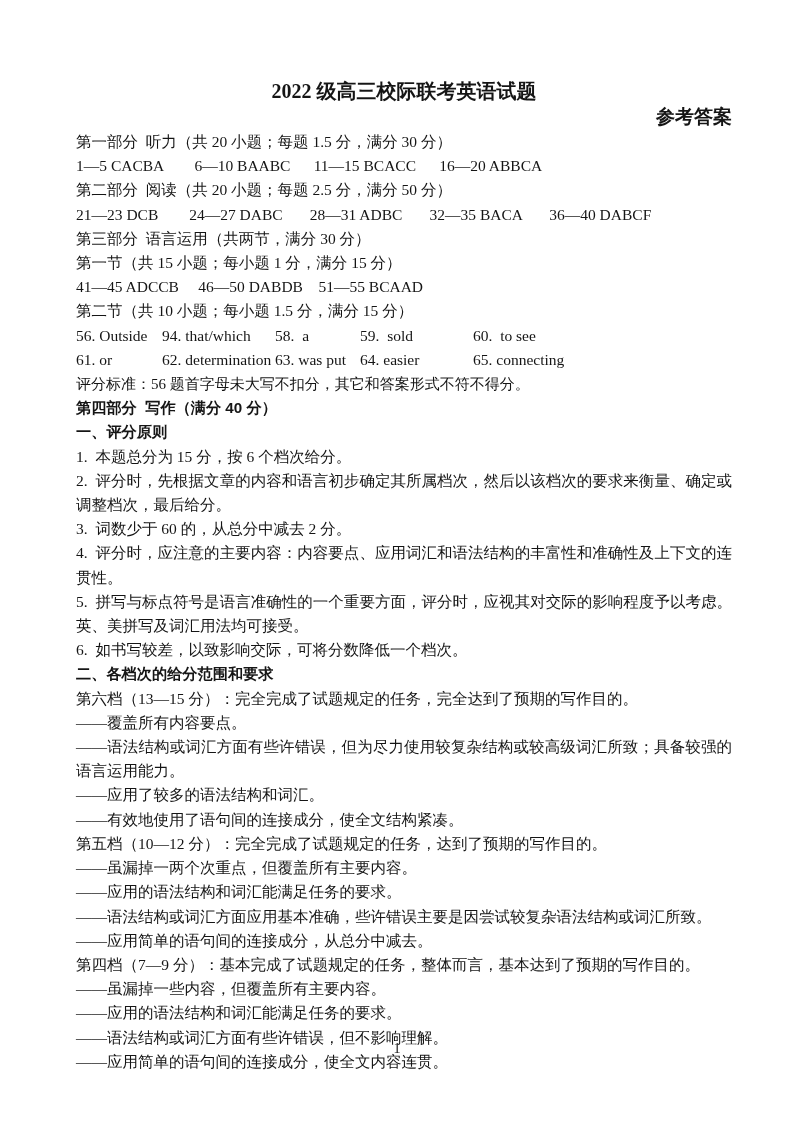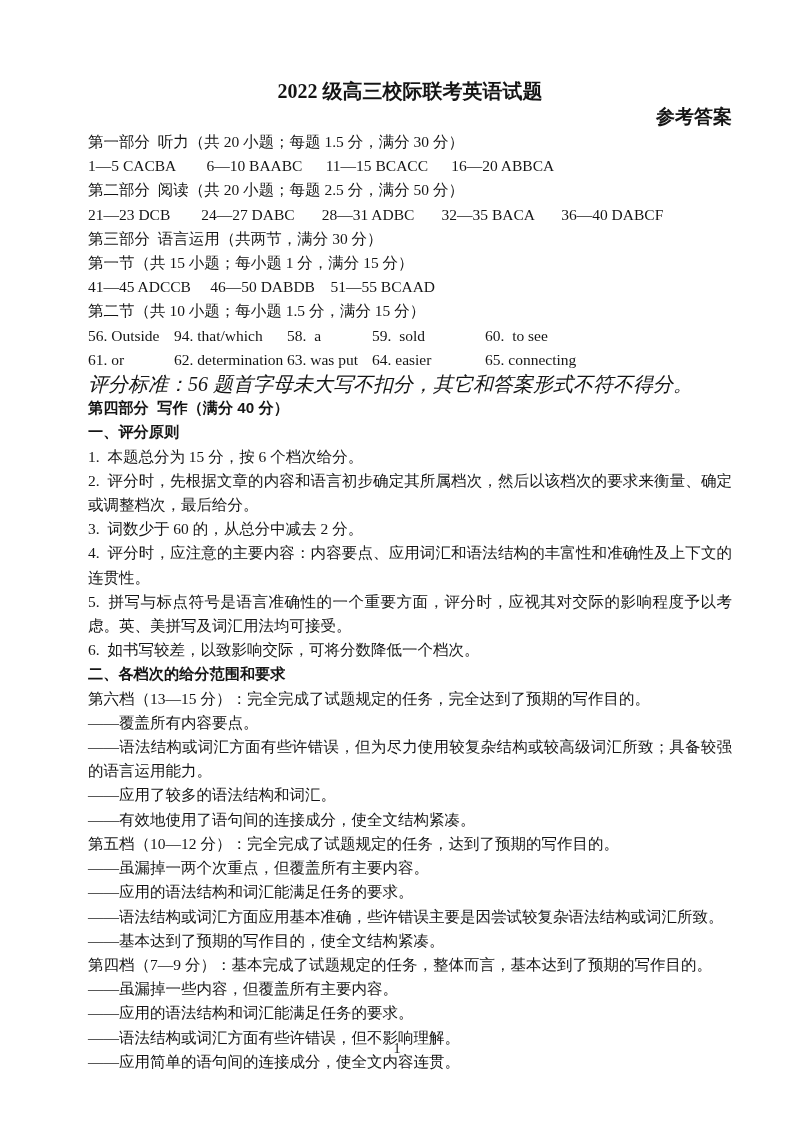--- a/index.html
+++ b/index.html
@@ -8,21 +8,20 @@
     background: #ffffff;
     color: #151515;
     font-family: "Liberation Serif", "DejaVu Serif", serif;
     position: relative;
     overflow: hidden;
   }
   .page {
     position: absolute; inset: 0;
     padding: 78px 62px 0 76px;
     box-sizing: border-box;
-    margin-left: 12px;
   }
   .doc-title {
     text-align: center;
     font-weight: bold;
     font-size: 20px;
     line-height: 26px;
     white-space: pre-wrap;
   }
   .doc-subtitle {
     text-align: right;
@@ -36,22 +35,21 @@
     line-height: 24.2px;
     white-space: pre-wrap;
     text-align: justify;
   }
   .hei {
     font-family: "Liberation Sans", "DejaVu Sans", sans-serif;
     font-weight: bold;
     font-size: 15.2px;
   }
   .kai {
-    font-style: italic;
-    font-size: 20px;
+    font-size: 15px;
   }
   .answer-row { display: flex; }
   .answer-row .c1 { width: 86px;  flex: none; }
   .answer-row .c2 { width: 113px; flex: none; }
   .answer-row .c3 { width: 85px;  flex: none; }
   .answer-row .c4 { width: 113px; flex: none; }
   .answer-row .c5 { flex: 1; }
   .page-number {
     position: absolute;
     left: 0; right: 0; top: 1040px;
@@ -111,21 +109,21 @@
   <div class="line">第六档（13—15 分）：完全完成了试题规定的任务，完全达到了预期的写作目的。</div>
   <div class="line">——覆盖所有内容要点。</div>
   <div class="line">——语法结构或词汇方面有些许错误，但为尽力使用较复杂结构或较高级词汇所致；具备较强的语言运用能力。</div>
   <div class="line">——应用了较多的语法结构和词汇。</div>
   <div class="line">——有效地使用了语句间的连接成分，使全文结构紧凑。</div>
 
   <div class="line">第五档（10—12 分）：完全完成了试题规定的任务，达到了预期的写作目的。</div>
   <div class="line">——虽漏掉一两个次重点，但覆盖所有主要内容。</div>
   <div class="line">——应用的语法结构和词汇能满足任务的要求。</div>
   <div class="line">——语法结构或词汇方面应用基本准确，些许错误主要是因尝试较复杂语法结构或词汇所致。</div>
-  <div class="line">——基本达到了预期的写作目的，使全文结构紧凑。</div>
+  <div class="line">——应用简单的语句间的连接成分，从总分中减去。</div>
 
   <div class="line">第四档（7—9 分）：基本完成了试题规定的任务，整体而言，基本达到了预期的写作目的。</div>
   <div class="line">——虽漏掉一些内容，但覆盖所有主要内容。</div>
   <div class="line">——应用的语法结构和词汇能满足任务的要求。</div>
   <div class="line">——语法结构或词汇方面有些许错误，但不影响理解。</div>
   <div class="line">——应用简单的语句间的连接成分，使全文内容连贯。</div>
 
 </div>
 
 <div class="page-number">1</div>

